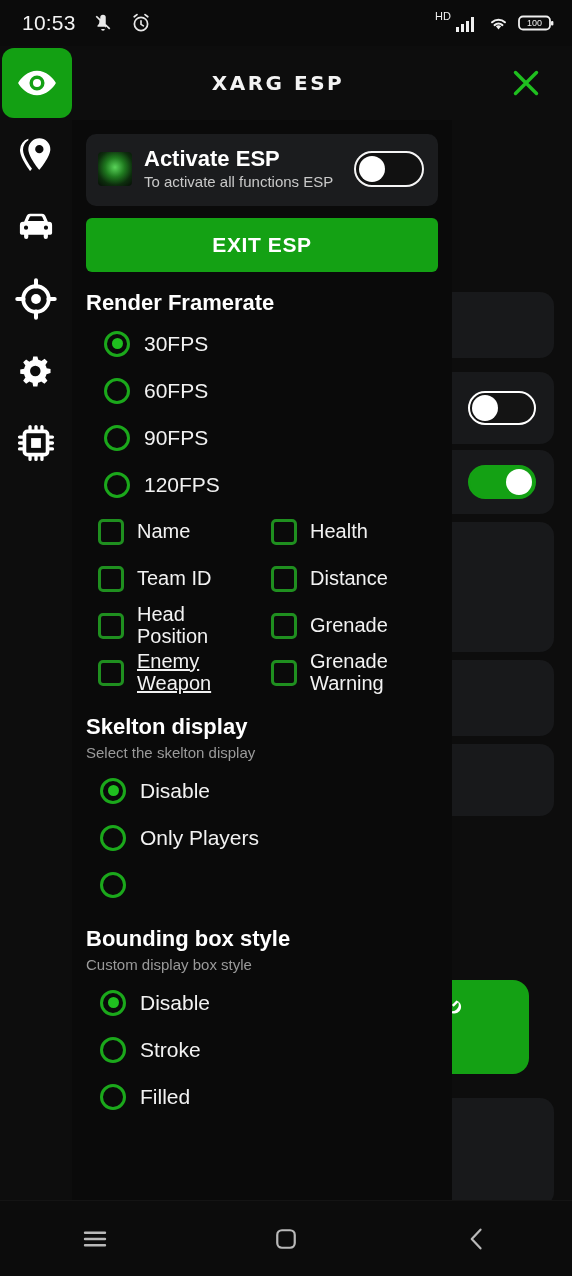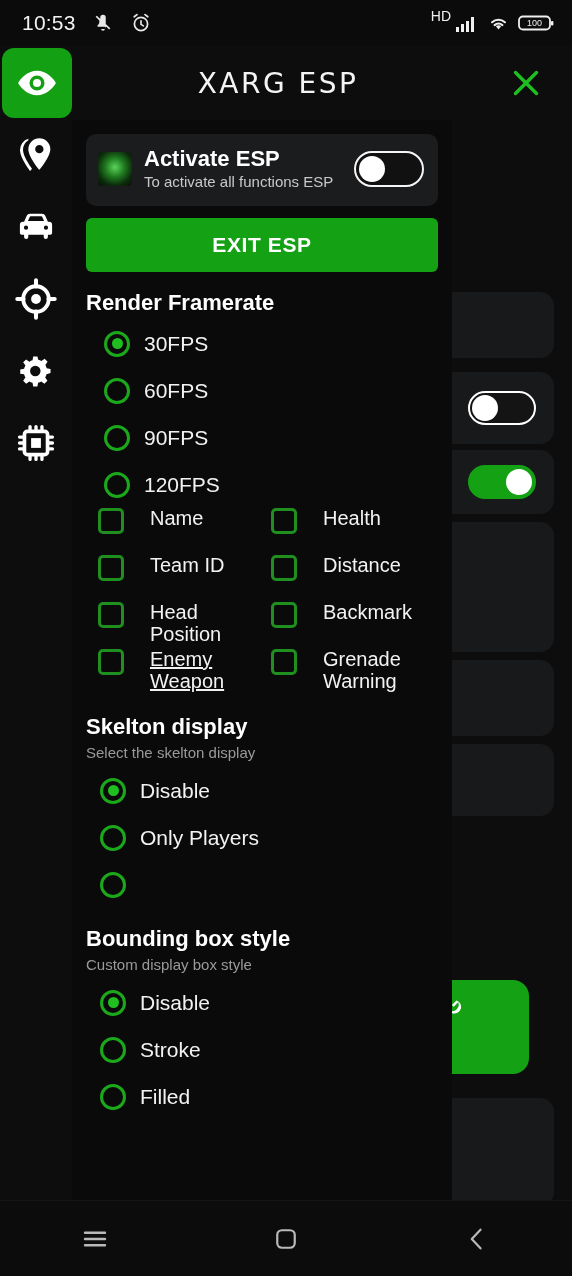--- a/index.html
+++ b/index.html
@@ -73,21 +73,21 @@
     background: #0d0d0d;
   }
   .eye-btn {
     width: 70px; height: 70px; margin-left: 2px;
     background: #13a013; border-radius: 12px;
     display: flex; align-items: center; justify-content: center;
     flex: none;
   }
   .app-title {
     flex: 1; text-align: center;
-    color: #f4f4f4; font-size: 28px; font-weight: 400;
+    color: #f4f4f4; font-size: 20px; font-weight: 700;
     letter-spacing: 2.5px;
     font-family: "DejaVu Sans", sans-serif;
     margin-left: -10px;
   }
   .close-btn {
     width: 64px; height: 64px; flex: none;
     display: flex; align-items: center; justify-content: center;
     margin-right: 14px;
   }
 
@@ -180,21 +180,21 @@
   .radio.sel .dot { display: block; }
   .radio-label { color: #f2f2f2; font-size: 21px; }
 
   .check-grid {
     display: grid;
     grid-template-columns: 1fr 1fr;
     row-gap: 0px; column-gap: 10px;
     padding-left: 16px; padding-right: 4px;
   }
   .check-row {
-    display: flex; align-items: flex-start; gap: 26px;
+    display: flex; align-items: center; gap: 13px;
     min-height: 47px;
   }
   .checkbox {
     width: 26px; height: 26px; border-radius: 5px;
     border: 3px solid #1f8f1f; flex: none;
     background: transparent;
   }
   .check-label {
     color: #f2f2f2; font-size: 20px; line-height: 1.08;
   }
@@ -259,21 +259,21 @@
         <path d="M12 3a3 3 0 00-3 3v5.2l6 6V6a3 3 0 00-3-3zM5.3 4L4 5.3l4 4V11a4 4 0 01-1.2 2.9L6 14.7V16h9.7l3 3 1.3-1.3L5.3 4z" fill="#e8e8e8"></path>
         <path d="M10 18.5a2 2 0 004 0h-4z" fill="#e8e8e8"></path>
       </svg>
       <svg class="icon-svg" width="22" height="22" viewBox="0 0 24 24">
         <circle cx="12" cy="13" r="7.2" fill="none" stroke="#e8e8e8" stroke-width="1.9"></circle>
         <path d="M12 9.5v4l2.6 1.6" fill="none" stroke="#e8e8e8" stroke-width="1.8" stroke-linecap="round"></path>
         <path d="M4.6 5.2l3-2.4M19.4 5.2l-3-2.4" stroke="#e8e8e8" stroke-width="1.9" stroke-linecap="round" fill="none"></path>
       </svg>
     </div>
     <div class="sb-right">
-      <span style="color:#f0f0f0;font-size:14px;position:relative;top:-7px;right:-3px;">HD</span>
+      <span style="color:#f0f0f0;font-size:11px;position:relative;top:-7px;right:-3px;">HD</span>
       <svg class="icon-svg" width="24" height="20" viewBox="0 0 24 20">
         <rect x="1" y="14" width="3" height="5" fill="#f0f0f0"></rect>
         <rect x="6" y="11" width="3" height="8" fill="#f0f0f0"></rect>
         <rect x="11" y="8" width="3" height="11" fill="#f0f0f0"></rect>
         <rect x="16" y="4" width="3" height="15" fill="#f0f0f0"></rect>
       </svg>
       <svg class="icon-svg" width="25" height="20" viewBox="0 0 24 20">
         <path d="M12 16.5l-2.6-3.2a4.2 4.2 0 015.2 0L12 16.5z" fill="#f0f0f0"></path>
         <path d="M5.6 9.2a9.6 9.6 0 0112.8 0" fill="none" stroke="#f0f0f0" stroke-width="2.1" stroke-linecap="round"></path>
         <path d="M8.1 12.1a6 6 0 017.8 0" fill="none" stroke="#f0f0f0" stroke-width="2.1" stroke-linecap="round"></path>
@@ -388,21 +388,21 @@
         <div class="check-row">
           <div class="checkbox"></div>
           <div class="check-label">Distance</div>
         </div>
         <div class="check-row">
           <div class="checkbox"></div>
           <div class="check-label" style="max-width:100px;">Head Position</div>
         </div>
         <div class="check-row">
           <div class="checkbox"></div>
-          <div class="check-label">Backmark</div>
+          <div class="check-label">Grenade</div>
         </div>
         <div class="check-row">
           <div class="checkbox"></div>
           <div class="check-label" style="max-width:100px;text-decoration:underline;">Enemy Weapon</div>
         </div>
         <div class="check-row">
           <div class="checkbox"></div>
           <div class="check-label" style="max-width:110px;">Grenade Warning</div>
         </div>
       </div>

